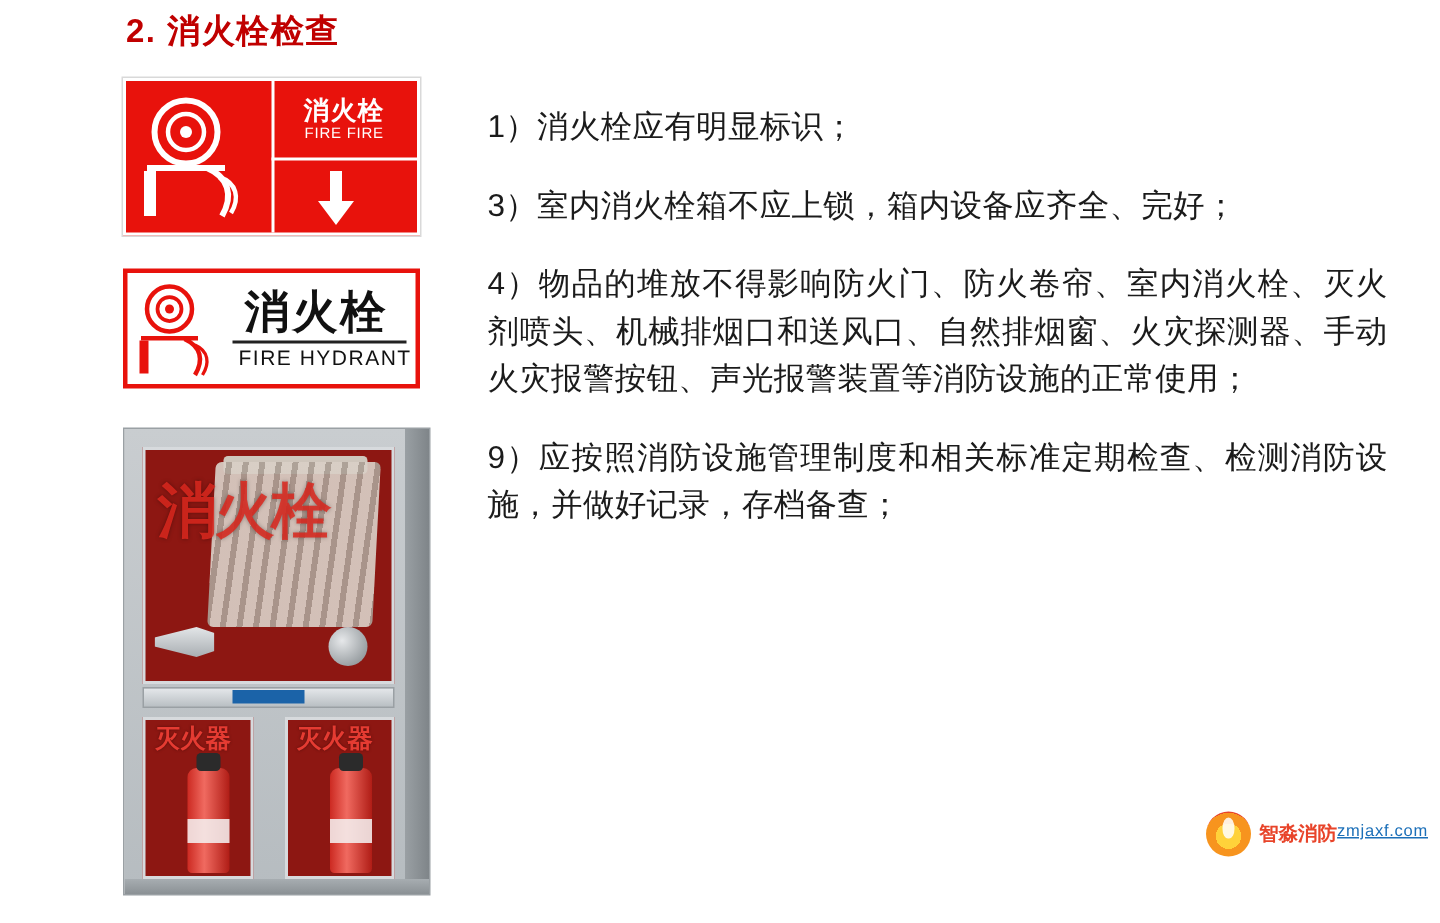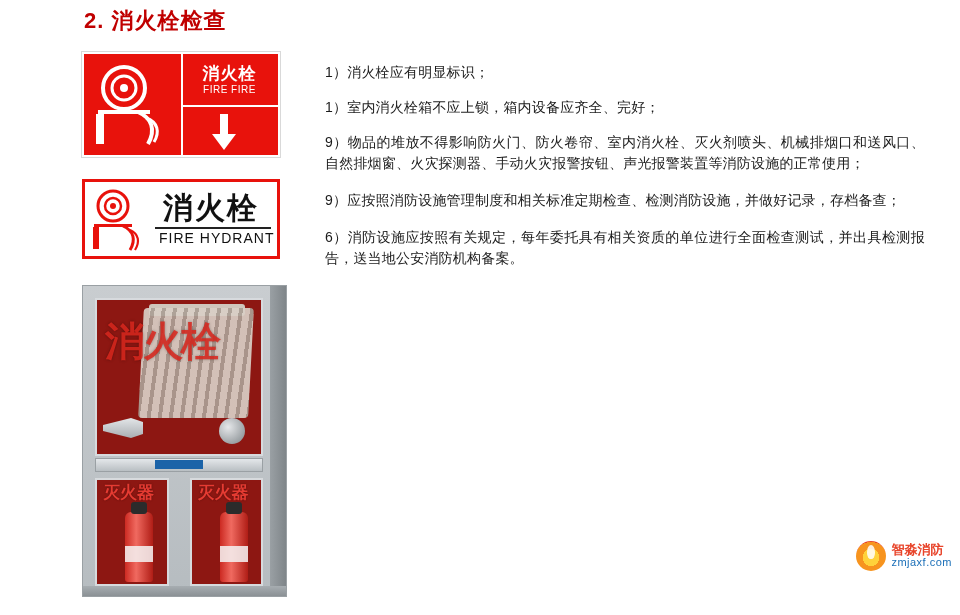--- a/index.html
+++ b/index.html
@@ -283,21 +283,21 @@
     background: linear-gradient(180deg,#a7adb1,#8b9195);
   }
   
   .right-col {
     position: absolute;
     left: 325px;
     top: 48px;
     width: 600px;
   }
   .para {
-    font-size: 14px;
+    font-size: 21px;
     color: #1b1b1b;
     line-height: 1.5;
     margin-bottom: 16px;
     text-align: justify;
     letter-spacing: 0.2px;
   }
   .para.tight { margin-bottom: 14px; }
   
   .logo {
     position: absolute;
@@ -317,32 +317,33 @@
     content: "";
     position: absolute;
     left: 11px; top: 4px;
     width: 8px; height: 14px;
     background: #ffffff;
     border-radius: 50% 50% 45% 45%;
     opacity: 0.85;
   }
   .logo .logo-text {
     display: flex;
-    flex-direction: column;
+    flex-direction: row;
     line-height: 1.05;
   }
   .logo .logo-cn {
     font-size: 13px;
     font-weight: bold;
     color: #e8442a;
   }
   .logo .logo-en {
     font-size: 11px;
     color: #1b6fb8;
     letter-spacing: 0.5px;
+    text-decoration: underline;
   }
 </style>
 </head>
 <body>
 
 <div class="page">
 
   <div class="heading">2. 消火栓检查</div>
 
   <div class="left-col">
@@ -412,24 +413,23 @@
             <span class="band"></span>
           </div>
         </div>
       </div>
       <div class="cab-base"></div>
     </div>
   </div>
 
   <div class="right-col">
     <p class="para tight">1）消火栓应有明显标识；</p>
-    <p class="para tight">1）室内消火栓箱不应上锁，箱内设备应齐全、完好；</p>
-    <p class="para">9）物品的堆放不得影响防火门、防火卷帘、室内消火栓、灭火剂喷头、机械排烟口和送风口、自然排烟窗、火灾探测器、手动火灾报警按钮、声光报警装置等消防设施的正常使用；</p>
+    <p class="para tight">3）室内消火栓箱不应上锁，箱内设备应齐全、完好；</p>
+    <p class="para">4）物品的堆放不得影响防火门、防火卷帘、室内消火栓、灭火剂喷头、机械排烟口和送风口、自然排烟窗、火灾探测器、手动火灾报警按钮、声光报警装置等消防设施的正常使用；</p>
     <p class="para">9）应按照消防设施管理制度和相关标准定期检查、检测消防设施，并做好记录，存档备查；</p>
-    <p class="para">6）消防设施应按照有关规定，每年委托具有相关资质的单位进行全面检查测试，并出具检测报告，送当地公安消防机构备案。</p>
   </div>
 
   <div class="logo">
     <span class="flame"></span>
     <span class="logo-text">
       <span class="logo-cn">智淼消防</span>
       <span class="logo-en">zmjaxf.com</span>
     </span>
   </div>
 

